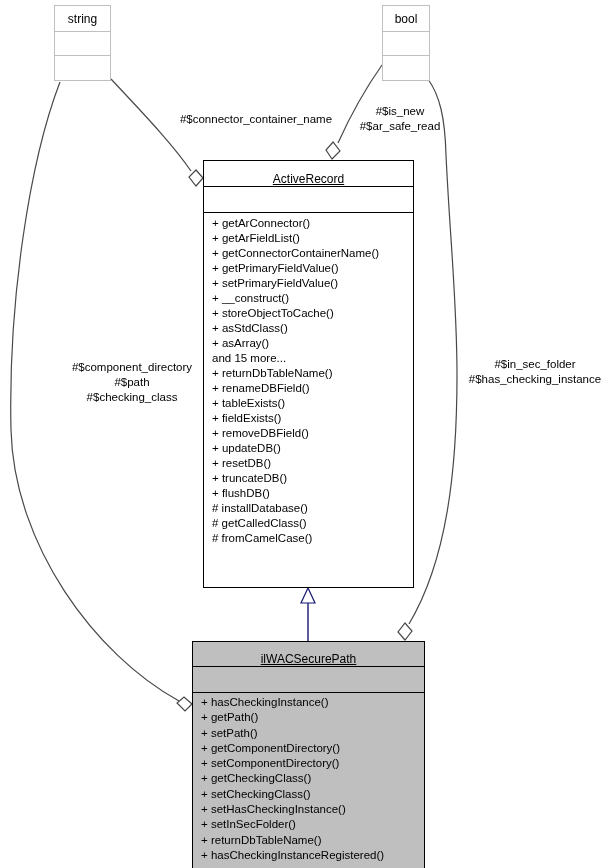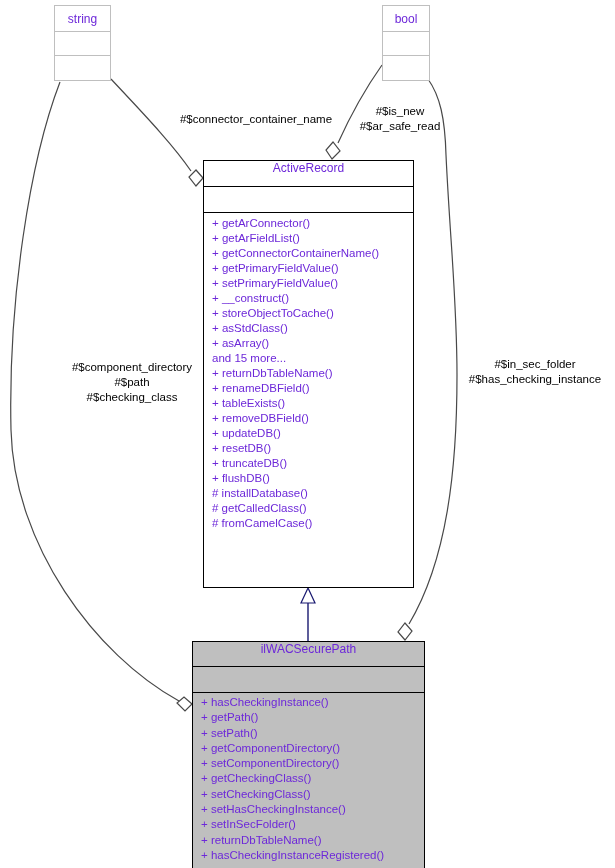--- a/index.html
+++ b/index.html
@@ -18,21 +18,21 @@
   svg.edge-layer {
     position: absolute;
     left: 0; top: 0;
     width: 615px; height: 868px;
   }
   .class-node {
     position: absolute;
     box-sizing: border-box;
     background: #ffffff;
     font-size: 12px;
-    color: #6d28d9;
+    color: #000000;
   }
   .class-node.simple {
     border: 1px solid #bfbfbf;
   }
   .class-node.simple .row {
     box-sizing: border-box;
     border-bottom: 1px solid #bfbfbf;
     display: flex;
     align-items: center;
     justify-content: center;
@@ -41,23 +41,24 @@
   .class-node.main {
     border: 1px solid #000000;
   }
   .class-node.main.highlight {
     background: #bfbfbf;
   }
   .class-node .title {
     box-sizing: border-box;
     border-bottom: 1px solid #000000;
     display: flex;
-    align-items: flex-start;
+    align-items: flex-end;
     justify-content: center;
     font-size: 12px;
+    text-decoration: underline;
   }
   .class-node .attrs {
     box-sizing: border-box;
     border-bottom: 1px solid #000000;
   }
   .class-node .methods {
     box-sizing: border-box;
     padding-left: 8px;
     padding-right: 2px;
     font-size: 11.5px;
@@ -135,20 +136,21 @@
         <div class="method-line">+ getPrimaryFieldValue()</div>
         <div class="method-line">+ setPrimaryFieldValue()</div>
         <div class="method-line">+ __construct()</div>
         <div class="method-line">+ storeObjectToCache()</div>
         <div class="method-line">+ asStdClass()</div>
         <div class="method-line">+ asArray()</div>
         <div class="method-line">and 15 more...</div>
         <div class="method-line">+ returnDbTableName()</div>
         <div class="method-line">+ renameDBField()</div>
         <div class="method-line">+ tableExists()</div>
+        <div class="method-line">+ fieldExists()</div>
         <div class="method-line">+ removeDBField()</div>
         <div class="method-line">+ updateDB()</div>
         <div class="method-line">+ resetDB()</div>
         <div class="method-line">+ truncateDB()</div>
         <div class="method-line">+ flushDB()</div>
         <div class="method-line"># installDatabase()</div>
         <div class="method-line"># getCalledClass()</div>
         <div class="method-line"># fromCamelCase()</div>
       </div>
   </div>

